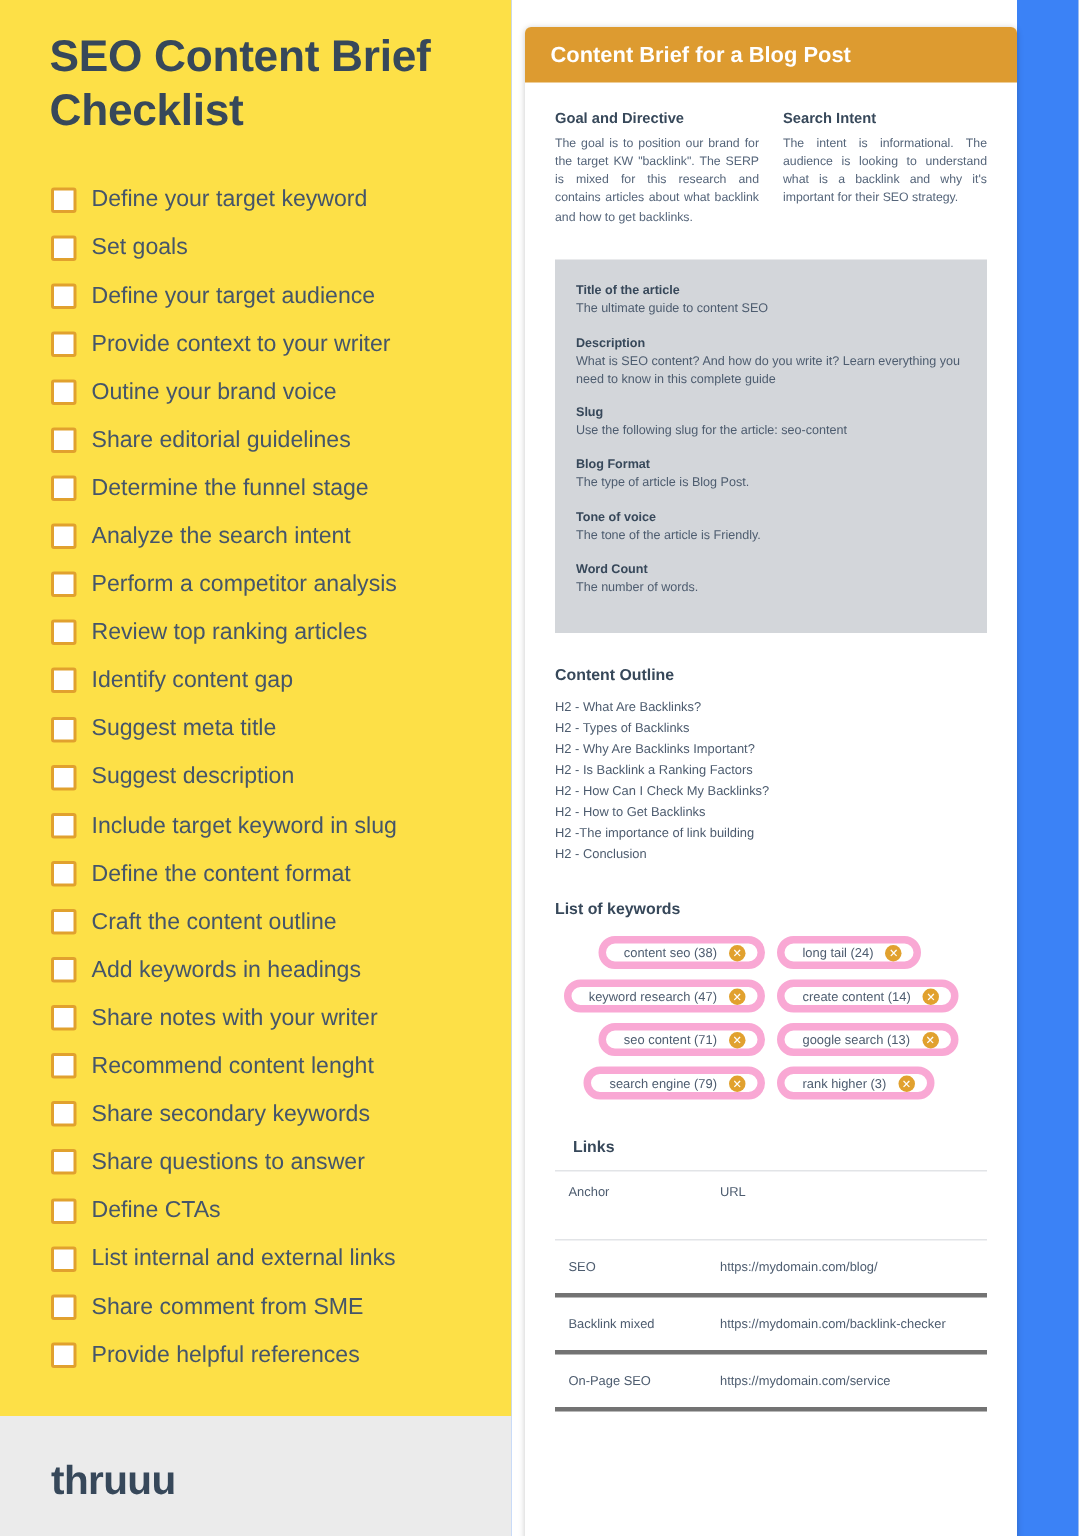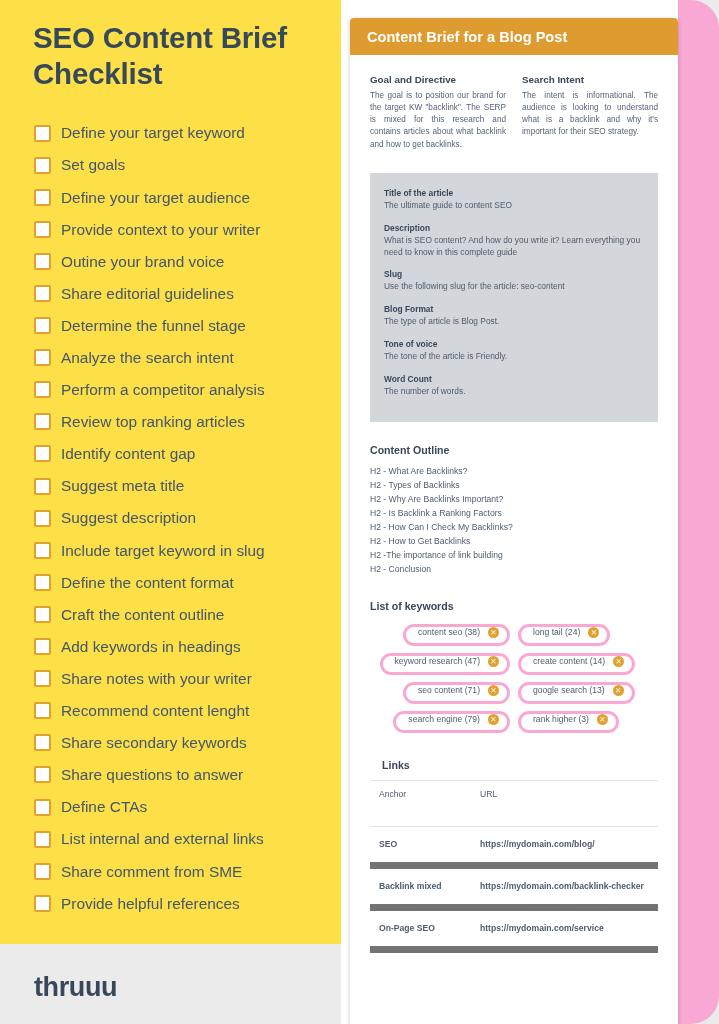--- a/index.html
+++ b/index.html
@@ -59,22 +59,21 @@
     font-size: 27px;
     font-weight: bold;
     color: #37485a;
     letter-spacing: -0.4px;
   }
 
   
   .right {
     flex: 1;
     position: relative;
-    background: #f9a8d4;
-    border-radius: 28px;
+    background: #3b82f6;
   }
   .right-bg {
     position: absolute;
     left: 0; top: 0;
     width: 337px; height: 1024px;
     background: #ffffff;
   }
   .card {
     position: absolute;
     left: 9px; top: 18px;
@@ -173,21 +172,22 @@
     display: grid;
     grid-template-columns: 1fr 1fr;
     row-gap: 7px;
     column-gap: 8px;
   }
   .kw-cell { display: flex; }
   .kw-cell.right-align { justify-content: flex-end; }
   .kw-cell.left-align { justify-content: flex-start; }
   .chip {
     display: inline-flex;
-    border: 3px solid #f9a8d4;
+    align-items: center;
+    border: 5px solid #f9a8d4;
     border-radius: 13px;
     background: #ffffff;
     height: 22px;
     padding: 0 8px 0 12px;
   }
   .chip-label {
     font-size: 8.6px;
     color: #4d5c6f;
     margin-right: 8px;
     white-space: nowrap;
@@ -216,22 +216,21 @@
     font-weight: normal;
     color: #4d5c6f;
     padding: 8px 0 27px 9px;
     border-top: 1px solid #e2e4e7;
     border-bottom: 1px solid #e2e4e7;
   }
   .links-table td {
     font-size: 8.6px;
     color: #4d5c6f;
     padding: 12px 0 13px 9px;
-    border-bottom: 7px solid #737373;
-    font-weight: bold;
+    border-bottom: 3px solid #737373;
   }
   .links-table th:nth-child(2),
   .links-table td:nth-child(2) { padding-left: 24px; }
   .links-table th:first-child { width: 86px; }
 </style>
 </head>
 <body>
 
 <div class="page">
 

